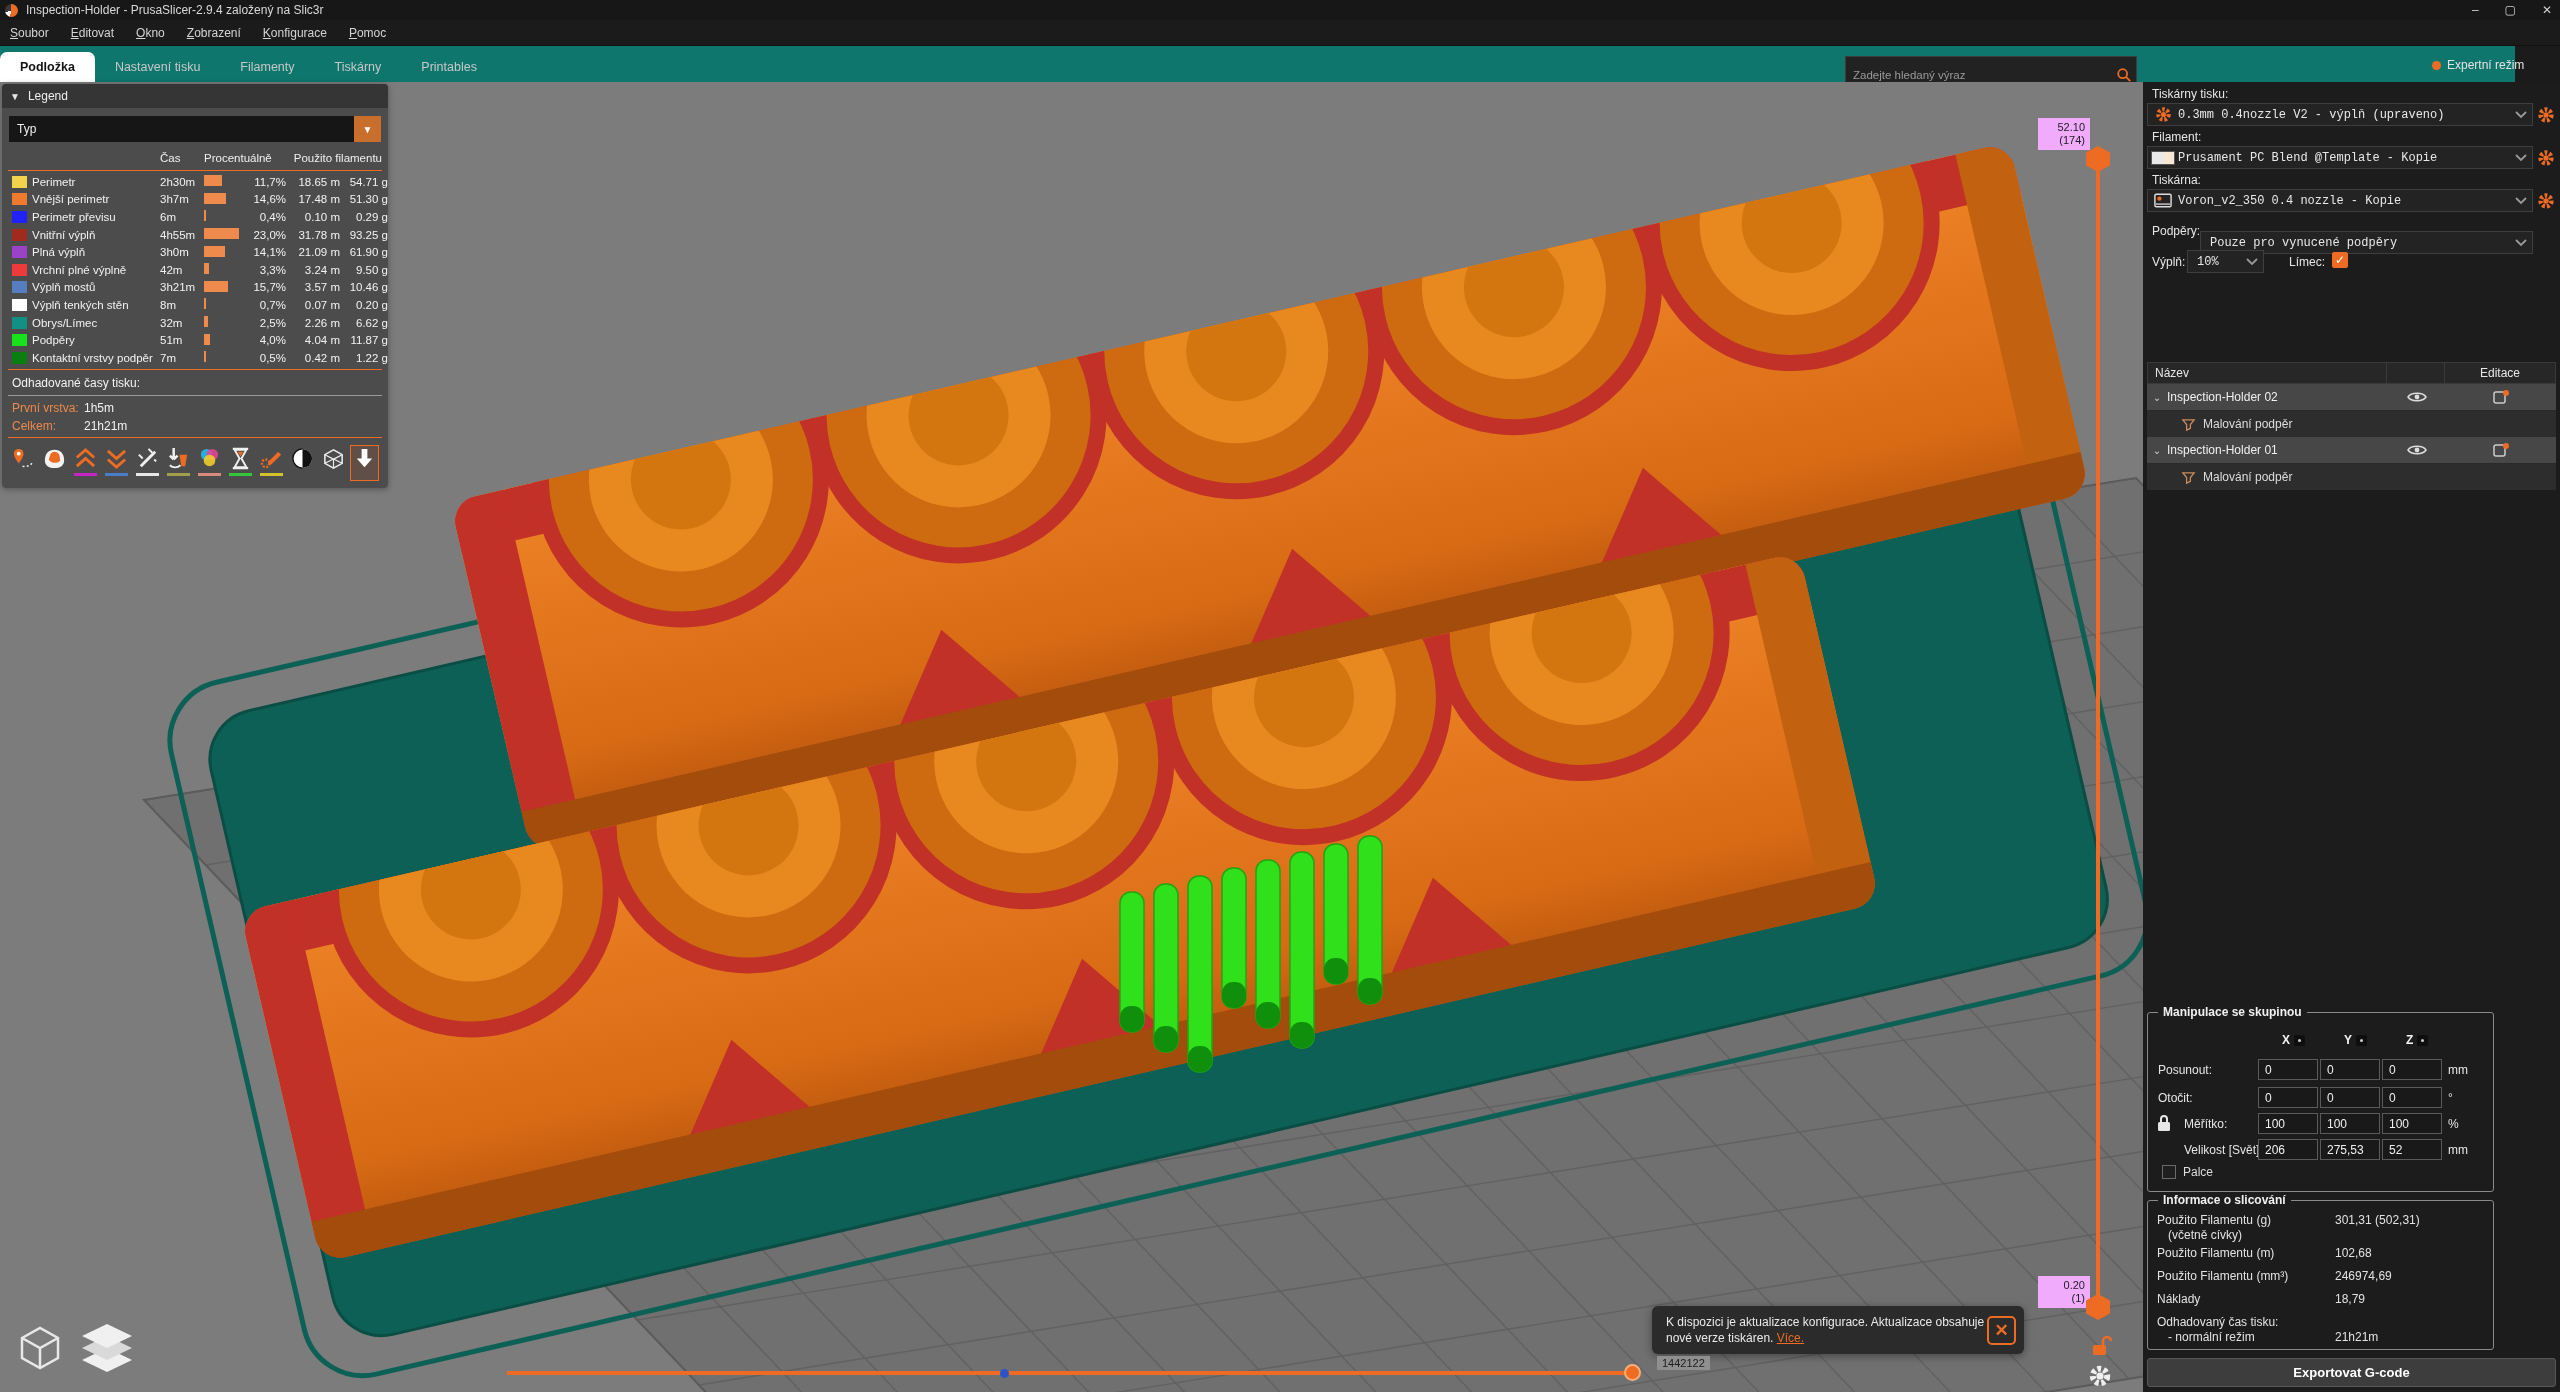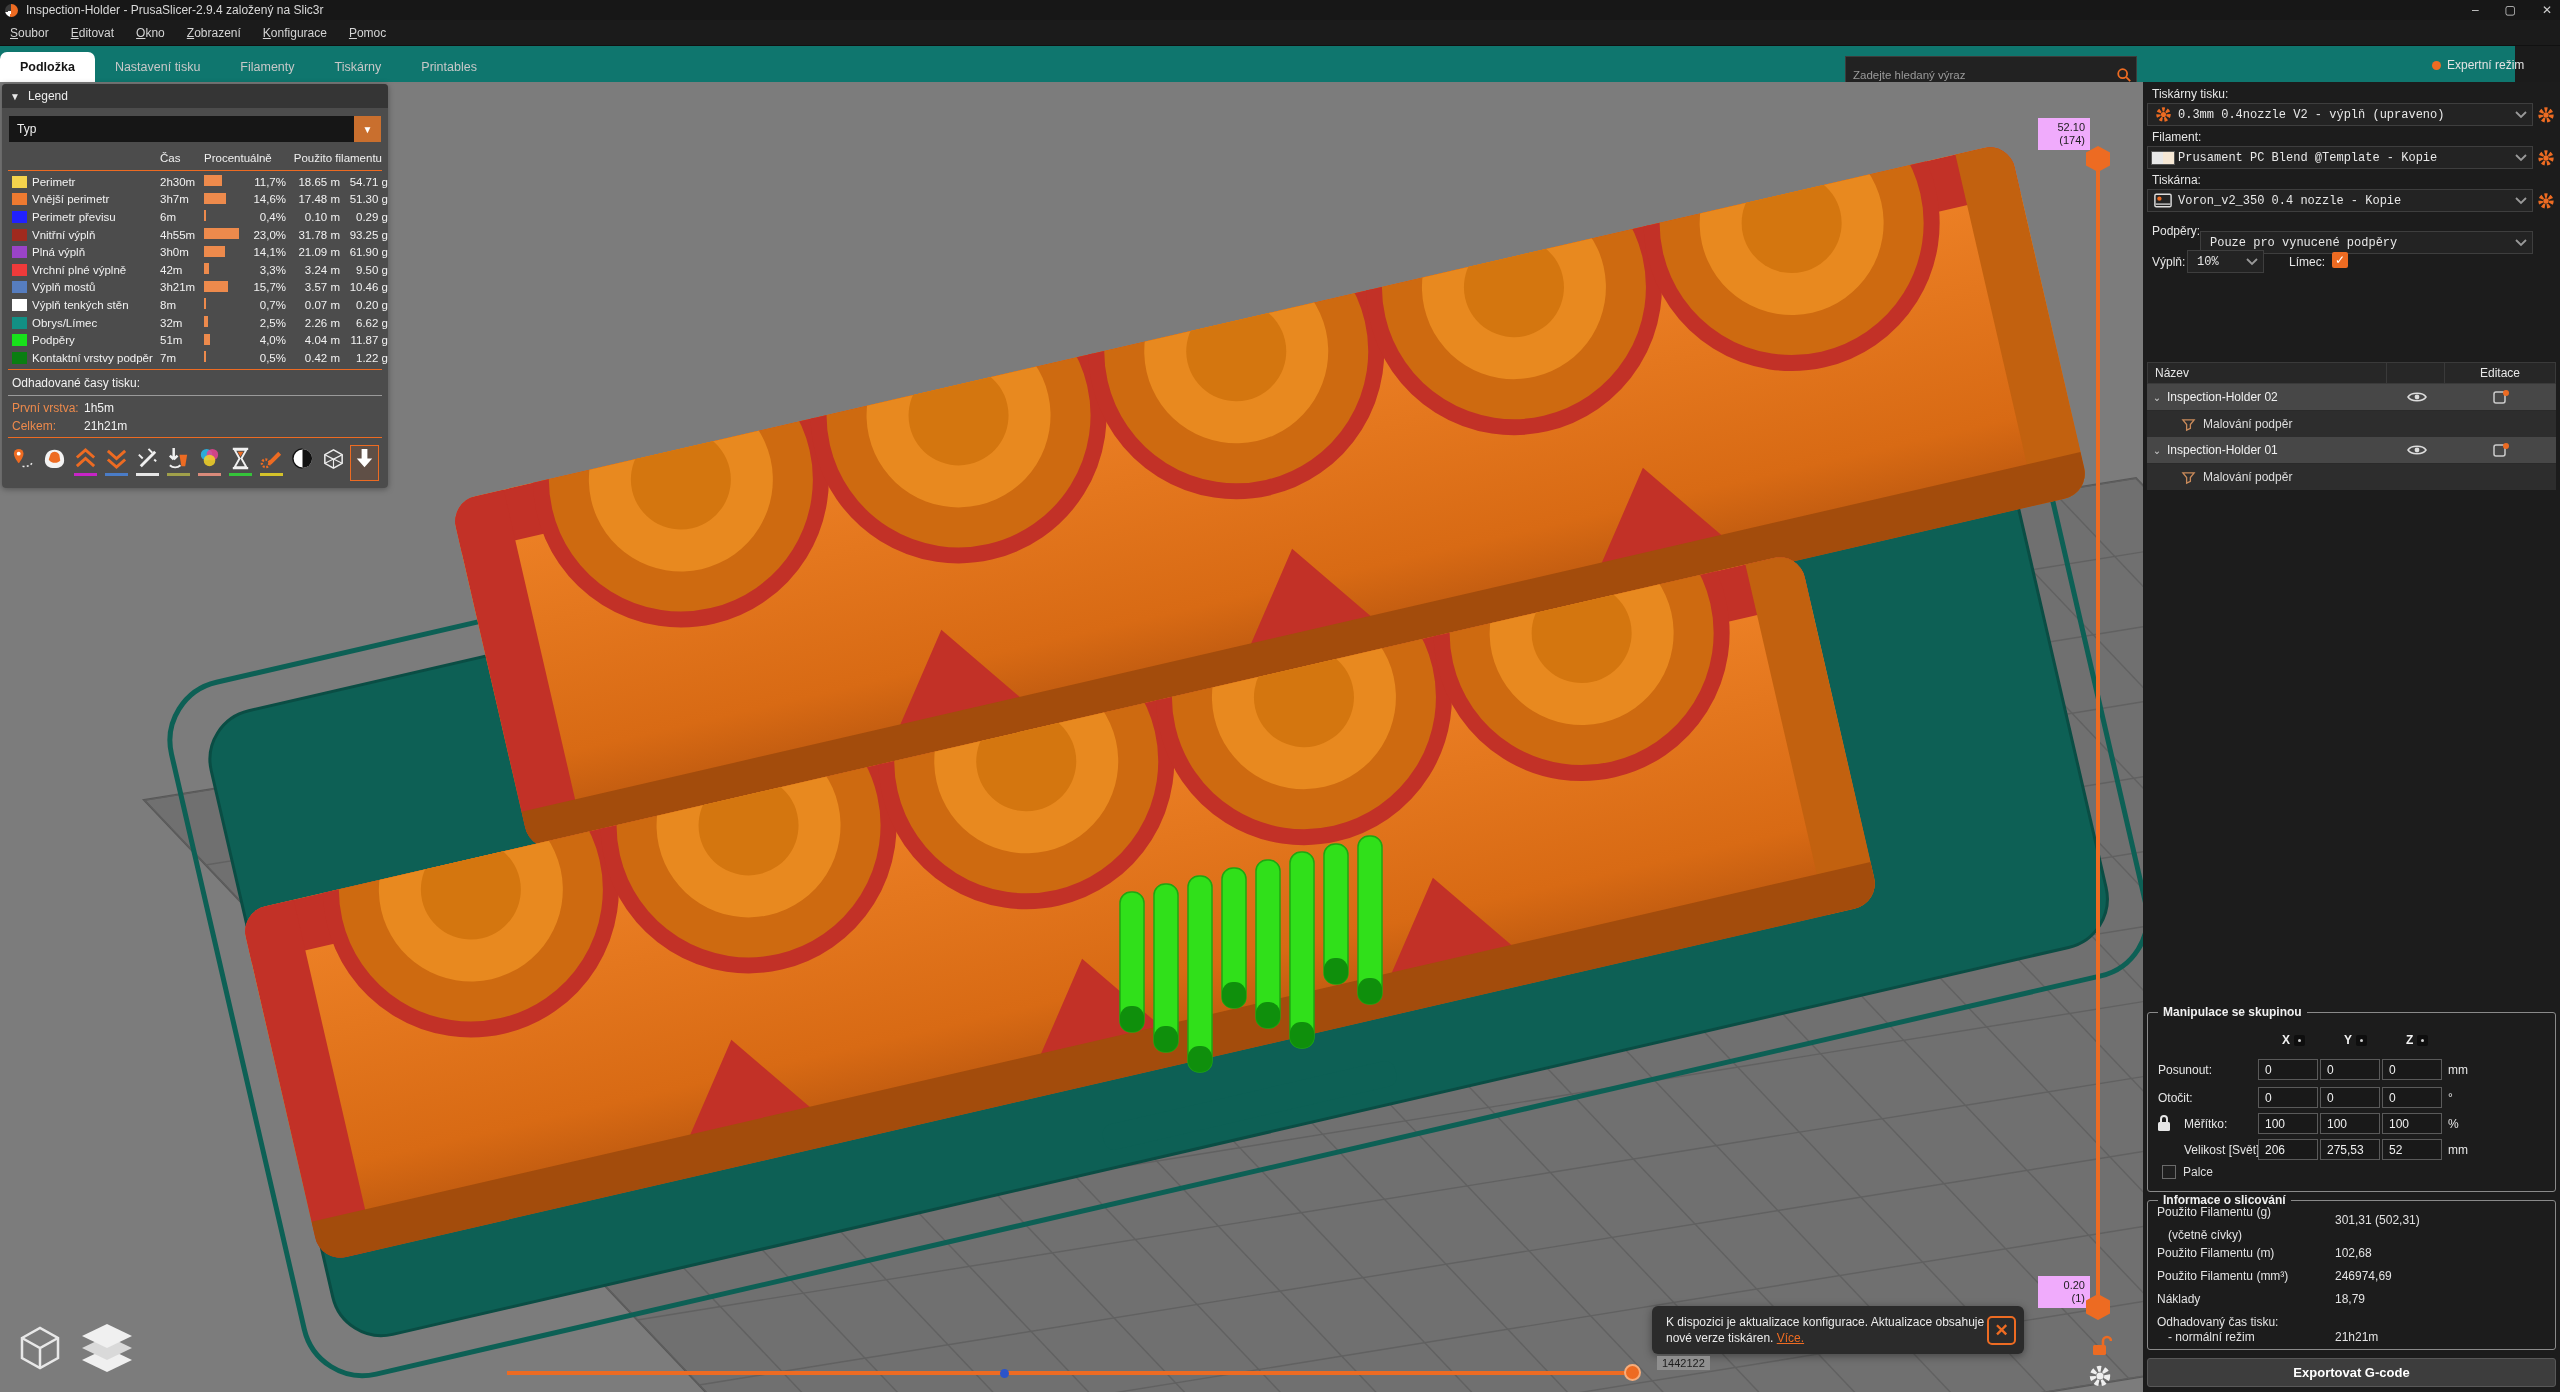--- a/index.html
+++ b/index.html
@@ -60,21 +60,21 @@
   .objhead{display:flex;height:22px;background:#272727;border:1px solid #3a3a3a;color:#e8e8e8;align-items:center;}
   .objhead .c1{flex:1;padding-left:7px;border-right:1px solid #3a3a3a;height:100%;display:flex;align-items:center;}
   .objhead .c2{width:58px;border-right:1px solid #3a3a3a;height:100%;}
   .objhead .c3{width:110px;text-align:center;}
   .objrow{display:flex;height:27px;align-items:center;background:#474747;border-bottom:1px solid #2a2a2a;}
   .objrow .chv{width:20px;text-align:center;color:#ccc;font-size:10px;}
   .objrow .nm{flex:1;color:#f0f0f0;}
   .objrow .eye{width:58px;display:flex;justify-content:center;}
   .objrow .ed{width:110px;display:flex;justify-content:center;}
   .objchild{display:flex;height:26px;align-items:center;background:#2d2d2d;padding-left:34px;gap:7px;color:#ddd;}
-  .groupbox{position:absolute;left:4px;width:409px;border:1px solid #8a8a8a;border-radius:3px;}
+  .groupbox{position:absolute;left:4px;width:347px;border:1px solid #8a8a8a;border-radius:3px;}
   .groupbox .gtitle{position:absolute;top:-8px;left:10px;background:#1c1c1c;padding:0 5px;font-weight:bold;color:#f0f0f0;}
   .axhead{position:absolute;display:flex;align-items:center;gap:4px;font-weight:bold;color:#f2f2f2;}
   .axicon{width:11px;height:11px;background:#0e0e0e;border-radius:2px;display:flex;align-items:center;justify-content:center;}
   .axicon i{width:3px;height:3px;border-radius:50%;background:#cfcfcf;}
   .mrow-label{position:absolute;color:#e6e6e6;}
   .minput{position:absolute;width:60px;height:21px;background:#191919;border:1px solid #5a5a5a;color:#f0f0f0;display:flex;align-items:center;padding-left:6px;}
   .munit{position:absolute;color:#e6e6e6;}
   .emptychk{width:14px;height:14px;border:1px solid #6a6a6a;background:#1f1f1f;}
   .inforow-label{position:absolute;left:9px;color:#e2e2e2;}
   .inforow-val{position:absolute;left:187px;color:#e2e2e2;}
@@ -673,21 +673,21 @@
         </svg>
       <div class="abs" style="left:14px;top:152px;display:flex;gap:7px;align-items:center">
         <span class="emptychk"></span>
         <span>Palce</span>
       </div>
     </div>
 
     <div class="groupbox" style="top:1118px;height:150px">
       <span class="gtitle">Informace o slicování</span>
       <div id="inforows">
-          <span class="inforow-label abs" style="top: 4px; text-align: right;">Použito Filamentu (g)</span>
+          <span class="inforow-label abs" style="top: 12px; text-align: right;">Použito Filamentu (g)</span>
           <span class="inforow-label abs" style="top: 27px; left: 20px;">(včetně cívky)</span>
           <span class="inforow-val abs" style="top: 12px;">301,31 (502,31)</span>
           <span class="inforow-label abs" style="top: 45px;">Použito Filamentu (m)</span>
           <span class="inforow-val abs" style="top: 45px;">102,68</span>
           <span class="inforow-label abs" style="top: 68px;">Použito Filamentu (mm³)</span>
           <span class="inforow-val abs" style="top: 68px;">246974,69</span>
           <span class="inforow-label abs" style="top: 91px;">Náklady</span>
           <span class="inforow-val abs" style="top: 91px;">18,79</span>
           <span class="inforow-label abs" style="top: 114px;">Odhadovaný čas tisku:</span>
           <span class="inforow-label abs" style="top: 129px; left: 20px;">- normální režim</span>

